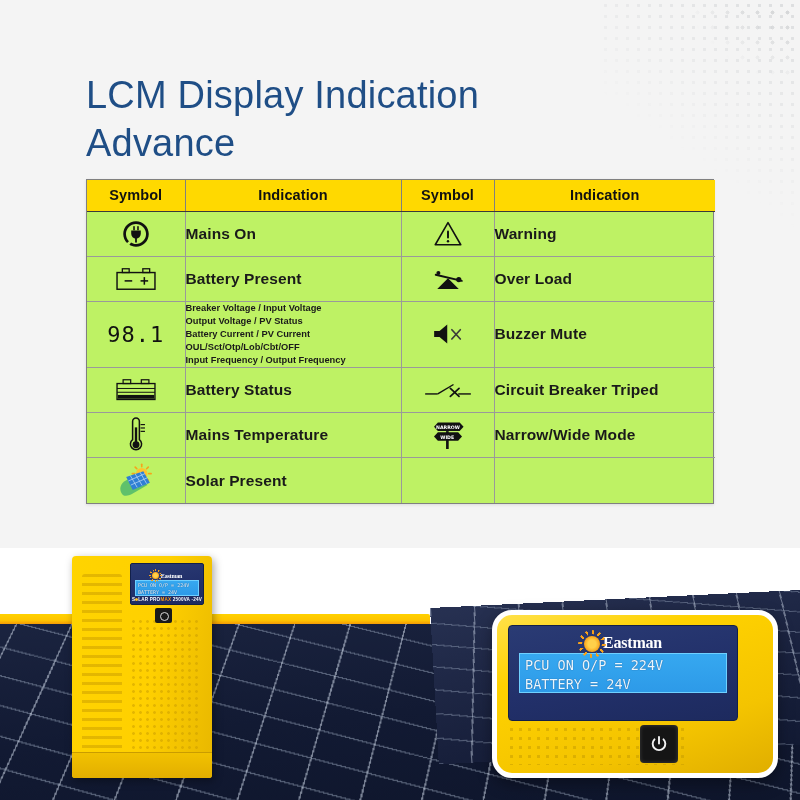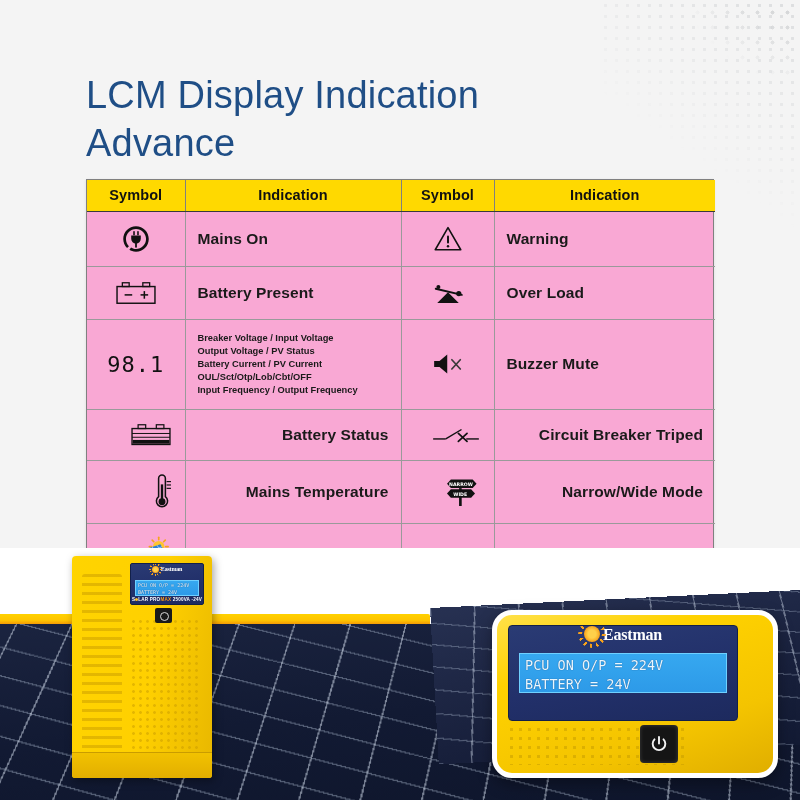--- a/index.html
+++ b/index.html
@@ -47,21 +47,21 @@
     font-size: 38px;
     font-weight: 400;
     line-height: 1.26;
     letter-spacing: 0.2px;
   }
 
   
   .tbl-wrap {
     position: absolute; left: 86px; top: 179px;
     width: 628px;
-    background: #f9a8d4;
+    background: #bef264;
     border: 1px solid #808080;
     box-shadow: 0 1px 3px rgba(0,0,0,0.10);
   }
   table.ind {
     border-collapse: collapse;
     width: 100%;
     table-layout: fixed;
   }
   table.ind col.c-sym { width: 98px; }
   table.ind col.c-ind { width: 216px; }
@@ -77,34 +77,34 @@
     border-right: 1px solid #808080;
     border-bottom: 1px solid #3a3a3a;
     letter-spacing: 0.1px;
   }
   table.ind th:last-child { border-right: none; }
   table.ind td {
     border-right: 1px solid #9a9a9a;
     border-bottom: 1px solid #9a9a9a;
     height: 45px;
     vertical-align: middle;
-    padding: 12px;
+    padding: 0;
   }
   table.ind td:last-child { border-right: none; }
   table.ind tr:last-child td { border-bottom: none; }
   .cell-sym { text-align: center; }
   .cell-txt {
     padding-left: 16px;
     font-size: 15.5px;
     font-weight: bold;
     color: #1a1a1a;
     letter-spacing: 0.1px;
   }
   .row-tall td { height: 72px; }
-  .row-tall2 td { height: 55px; text-align: right; }
+  .row-tall2 td { height: 55px; }
   .multi {
     padding-left: 14px;
     font-size: 9.3px;
     font-weight: bold;
     color: #1a1a1a;
     line-height: 1.42;
   }
   .seg {
     font-family: "DejaVu Sans Mono", monospace;
     font-size: 22px;
@@ -201,21 +201,21 @@
 
   
   .disp {
     background: linear-gradient(170deg,#2a3b74 0%, #22306a 55%, #1d2a5e 100%);
     border: 1px solid #12204a;
     border-radius: 2px;
     position: relative;
     overflow: hidden;
   }
   .disp-logo {
-    display: flex; align-items: flex-start; justify-content: center;
+    display: flex; align-items: flex-end; justify-content: center;
     gap: 2px;
   }
   .sunmark {
     position: relative; flex: none;
     border-radius: 50%;
     background: radial-gradient(circle, #ffd04a 35%, #f7a11a 70%, #ef8a06 100%);
   }
   .sunmark:before {
     content: ""; position: absolute; inset: -40%;
     background:

